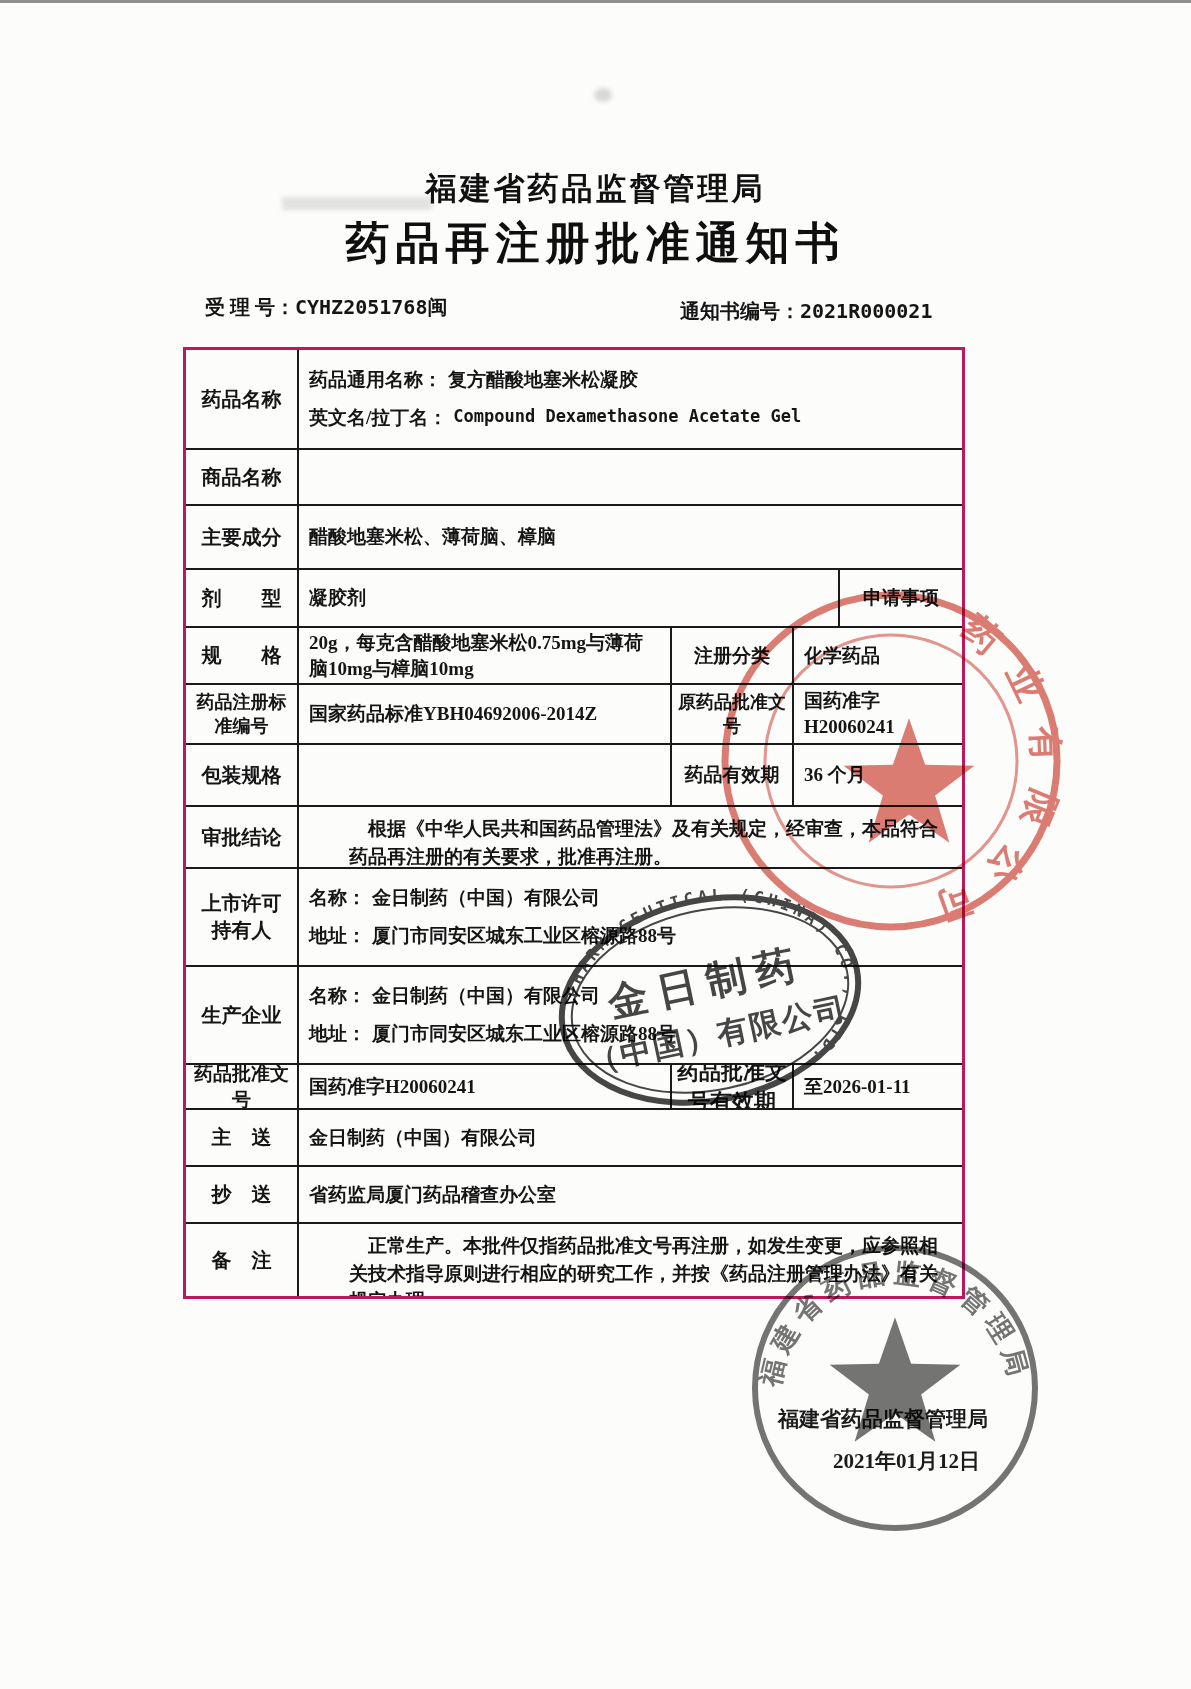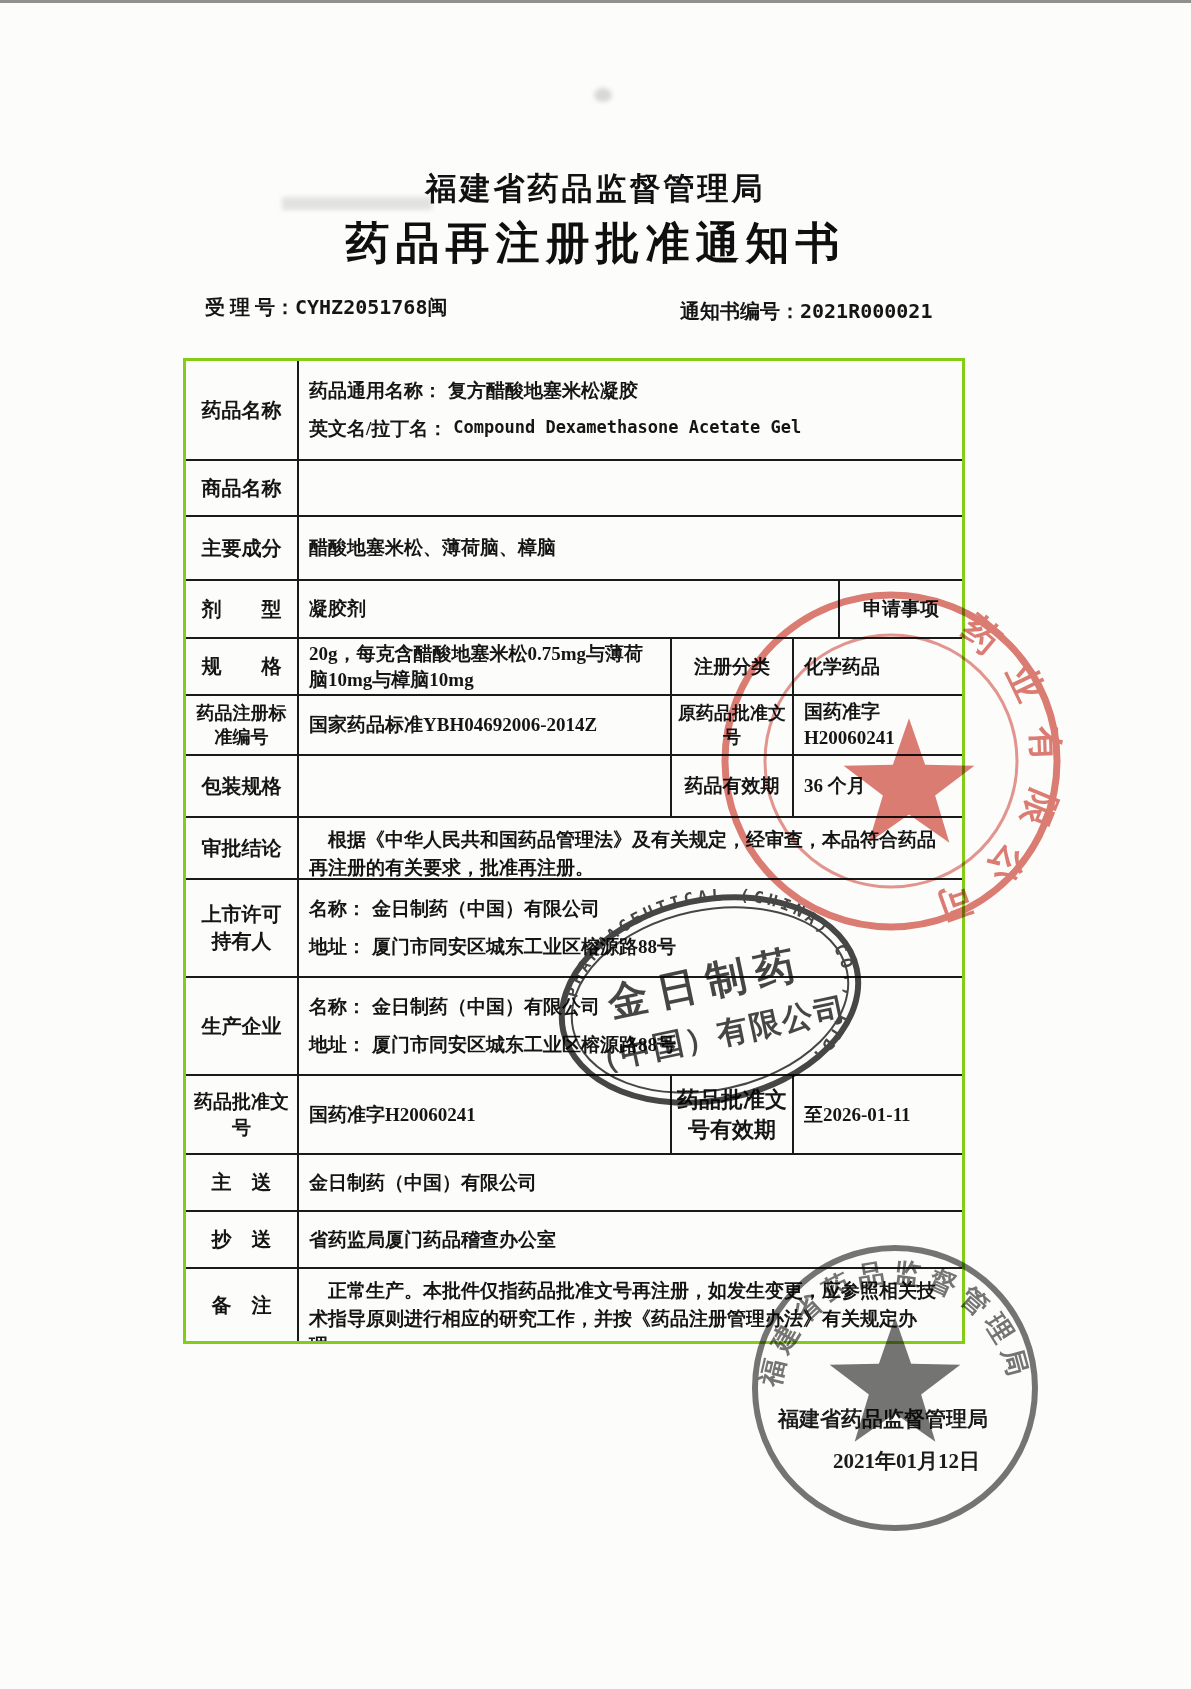--- a/index.html
+++ b/index.html
@@ -23,45 +23,45 @@
   .hdr-title{
     position:absolute;left:0;top:214px;width:100%;
     text-align:center;font-size:44px;font-weight:600;letter-spacing:6px;color:#0f0f0f;
   }
   .meta{position:absolute;left:0;top:294px;width:100%;font-size:20px;font-weight:700;}
   .meta .left{position:absolute;left:205px;top:0;}
   .meta .right{position:absolute;left:680px;top:4px;}
   .mono{font-family:"DejaVu Sans Mono","Liberation Mono",monospace;font-weight:700;}
 
   .tbl{
-    position:absolute;left:183px;top:358px;width:782px;
-    border:3px solid #84cc16;
+    position:absolute;left:183px;top:347px;width:782px;
+    border:3px solid #be185d;
     box-sizing:border-box;
   }
   .row{display:flex;border-bottom:2px solid #1a1a1a;box-sizing:border-box;}
   .row:last-child{border-bottom:none;}
   .cell{
     border-right:2px solid #1a1a1a;box-sizing:border-box;
     display:flex;align-items:center;
     font-size:19px;font-weight:600;line-height:1.35;
     padding:4px 10px;overflow:hidden;
   }
   .cell:last-child{border-right:none;}
   .lab{width:113px;justify-content:center;text-align:center;font-weight:700;font-size:20px;padding:4px 6px;}
   .val{flex:1;}
   .lab2{width:122px;justify-content:center;text-align:center;font-weight:700;padding:4px 4px;}
   .val2{width:168px;}
   .stack{flex-direction:column;align-items:flex-start;justify-content:space-evenly;}
   .pair{display:flex;gap:6px;}
   .pairlab{white-space:nowrap;font-weight:700;}
-  .para{align-items:flex-start;padding-top:8px;}
+  .para{align-items:flex-start;padding-top:8px;margin-left:40px;}
 
   .r1{height:100px}.r2{height:56px}.r3{height:64px}.r4{height:58px}
   .r5{height:57px}.r6{height:60px}.r7{height:62px}.r8{height:62px}
-  .r9{height:98px}.r10{height:98px}.r11{height:79px}.r12{height:57px}
+  .r9{height:98px}.r10{height:98px}.r11{height:45px}.r12{height:57px}
   .r13{height:57px}.r14{height:72px}
 
   .footer-issuer{position:absolute;left:778px;top:1405px;font-size:21px;font-weight:700;color:#1b1b1b;}
   .footer-date{position:absolute;left:833px;top:1447px;font-size:21px;font-weight:700;color:#1b1b1b;}
 
   .seal{position:absolute;mix-blend-mode:multiply;pointer-events:none;}
   .seal-red{left:715px;top:585px;opacity:.72;}
   .seal-oval{left:535px;top:868px;opacity:.88;}
   .seal-auth{left:745px;top:1238px;opacity:.78;}
 </style>

